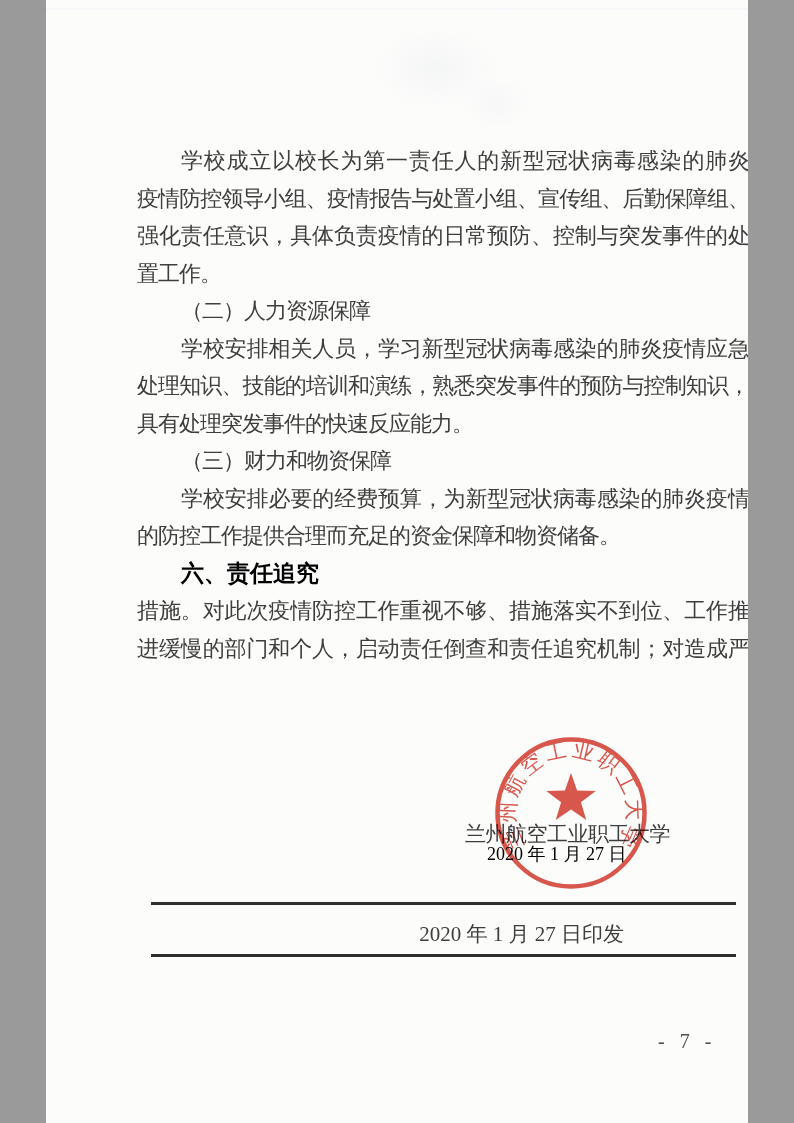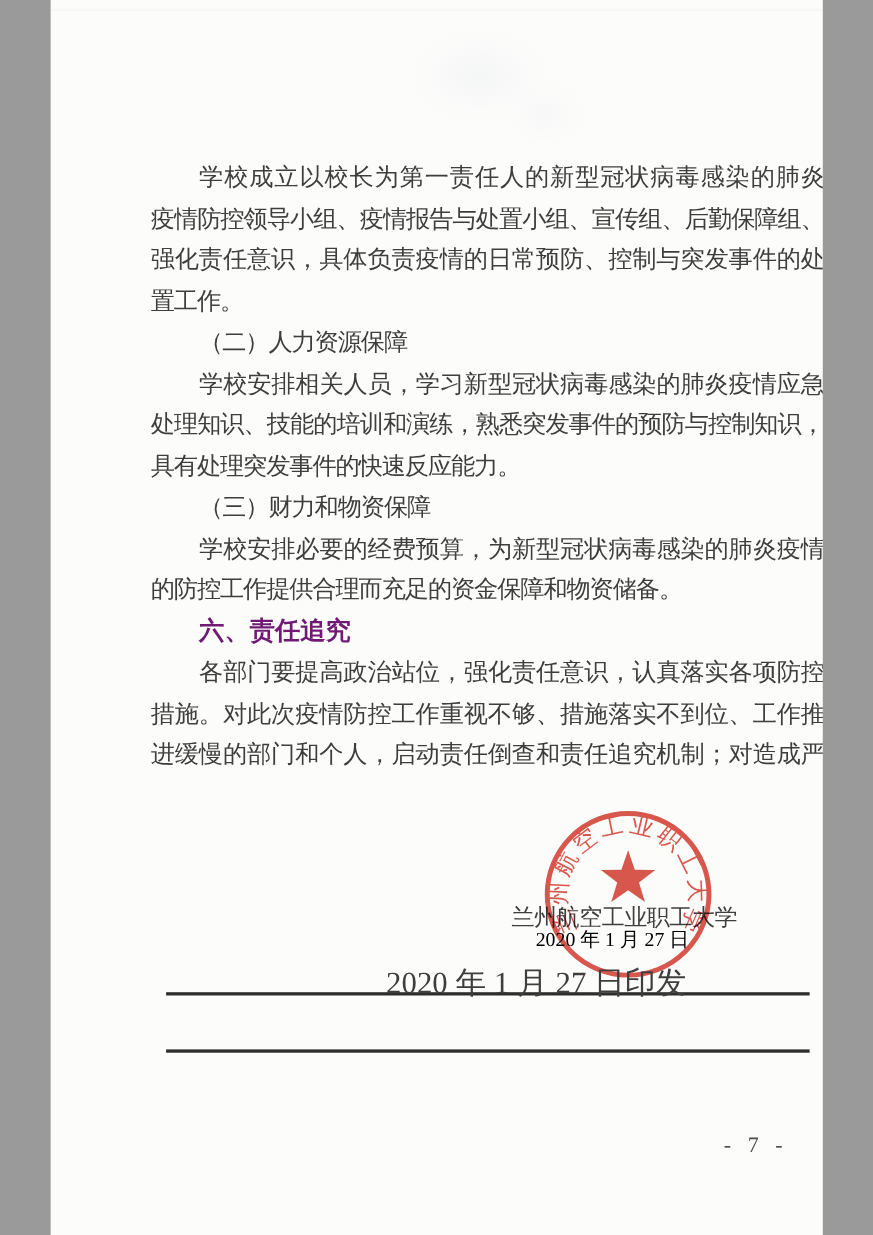--- a/index.html
+++ b/index.html
@@ -42,21 +42,21 @@
   .line { min-height: 37.5px; }
   .line.indent { padding-left: 44px; }
   .line.justify {
     text-align: justify;
     text-align-last: justify;
   }
   .line.bold-heading {
     font-family: "Liberation Sans", sans-serif;
     font-weight: 700;
     font-size: 23px;
-    color: #701a75;
+    color: #000000;
     letter-spacing: 0;
   }
 
   
   .sig-org {
     position: absolute;
     left: 419px; top: 820px;
     font-size: 21px;
     letter-spacing: -0.5px;
     color: #3e3e3e;
@@ -90,22 +90,22 @@
   .footer-rule.bottom { top: 954px; }
   .footer-office {
     position: absolute;
     left: 127px; top: 920px;
     font-size: 21px;
     color: #3e3e3e;
     letter-spacing: 1px;
   }
   .footer-issue {
     position: absolute;
-    right: 124px; top: 875px;
-    font-size: 28px;
+    right: 124px; top: 920px;
+    font-size: 21px;
     color: #3e3e3e;
     margin-left: 32px;
   }
 
   
   .page-number {
     position: absolute;
     left: 612px; top: 1030px;
     font-size: 20px;
     letter-spacing: 5px;
@@ -125,21 +125,20 @@
       <div class="line justify">强化责任意识，具体负责疫情的日常预防、控制与突发事件的处</div>
       <div class="line">置工作。</div>
       <div class="line indent">（二）人力资源保障</div>
       <div class="line indent justify">学校安排相关人员，学习新型冠状病毒感染的肺炎疫情应急</div>
       <div class="line justify">处理知识、技能的培训和演练，熟悉突发事件的预防与控制知识，</div>
       <div class="line">具有处理突发事件的快速反应能力。</div>
       <div class="line indent">（三）财力和物资保障</div>
       <div class="line indent justify">学校安排必要的经费预算，为新型冠状病毒感染的肺炎疫情</div>
       <div class="line">的防控工作提供合理而充足的资金保障和物资储备。</div>
       <div class="line indent bold-heading">六、责任追究</div>
-      <div class="line indent justify">各部门要提高政治站位，强化责任意识，认真落实各项防控</div>
       <div class="line justify">措施。对此次疫情防控工作重视不够、措施落实不到位、工作推</div>
       <div class="line justify">进缓慢的部门和个人，启动责任倒查和责任追究机制；对造成严</div>
     </div>
 
   <div class="sig-org">兰州航空工业职工大学</div>
 
   <div class="sig-date">2020 年 1 月 27 日</div>
 
   <svg class="seal" viewBox="0 0 160 160" xmlns="http://www.w3.org/2000/svg">
 

